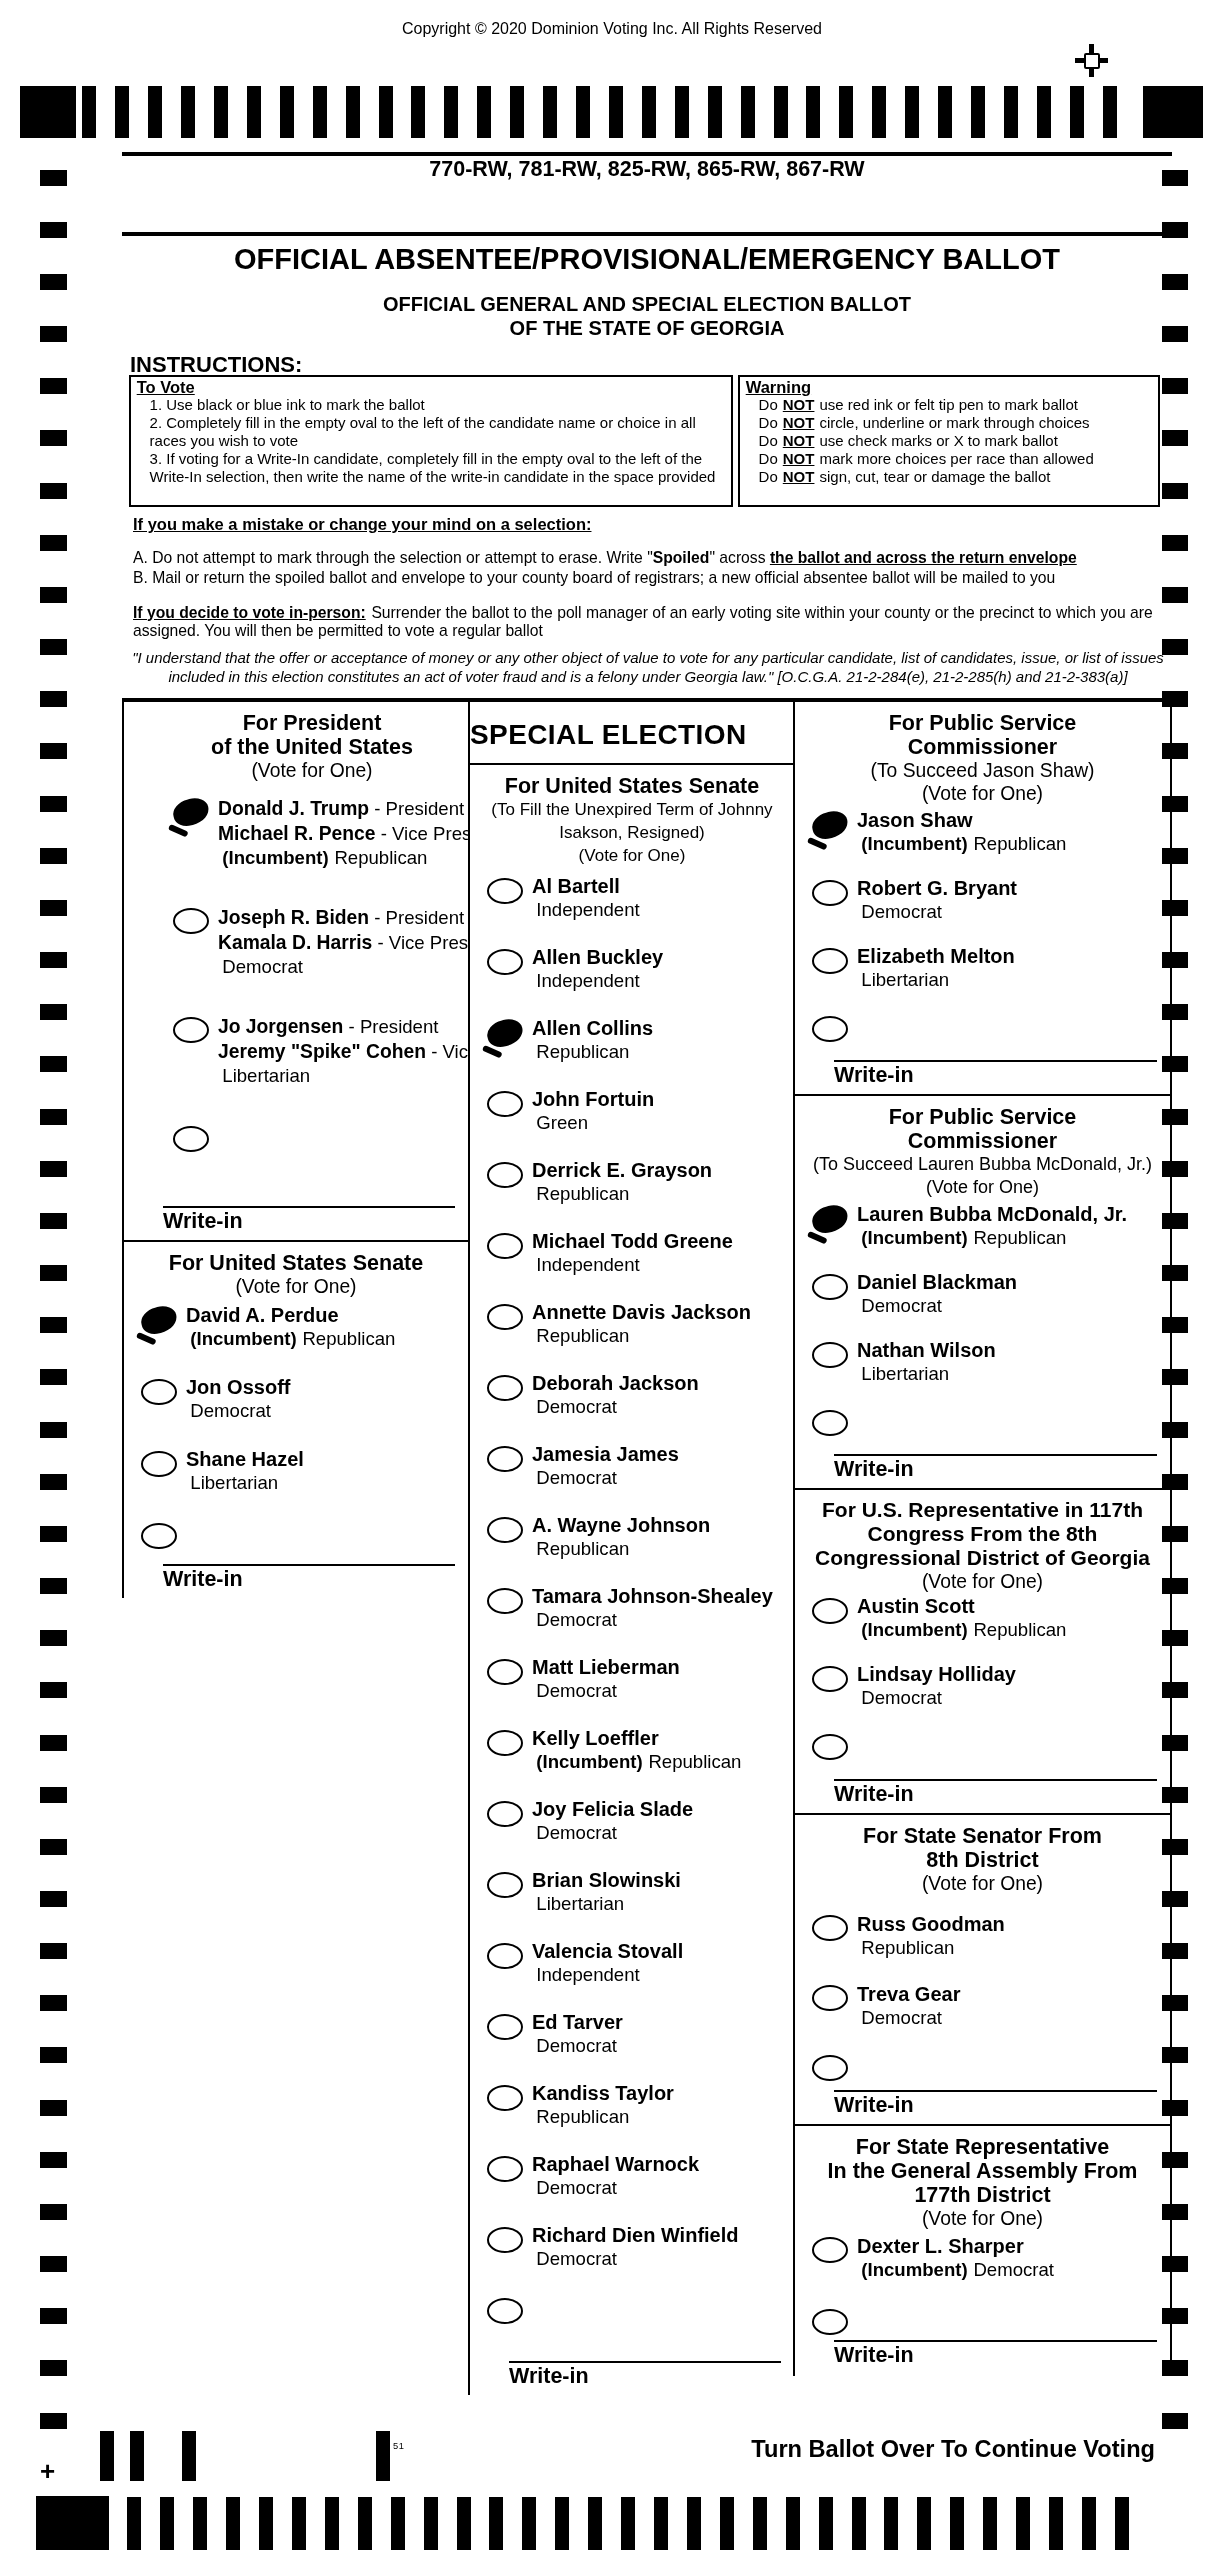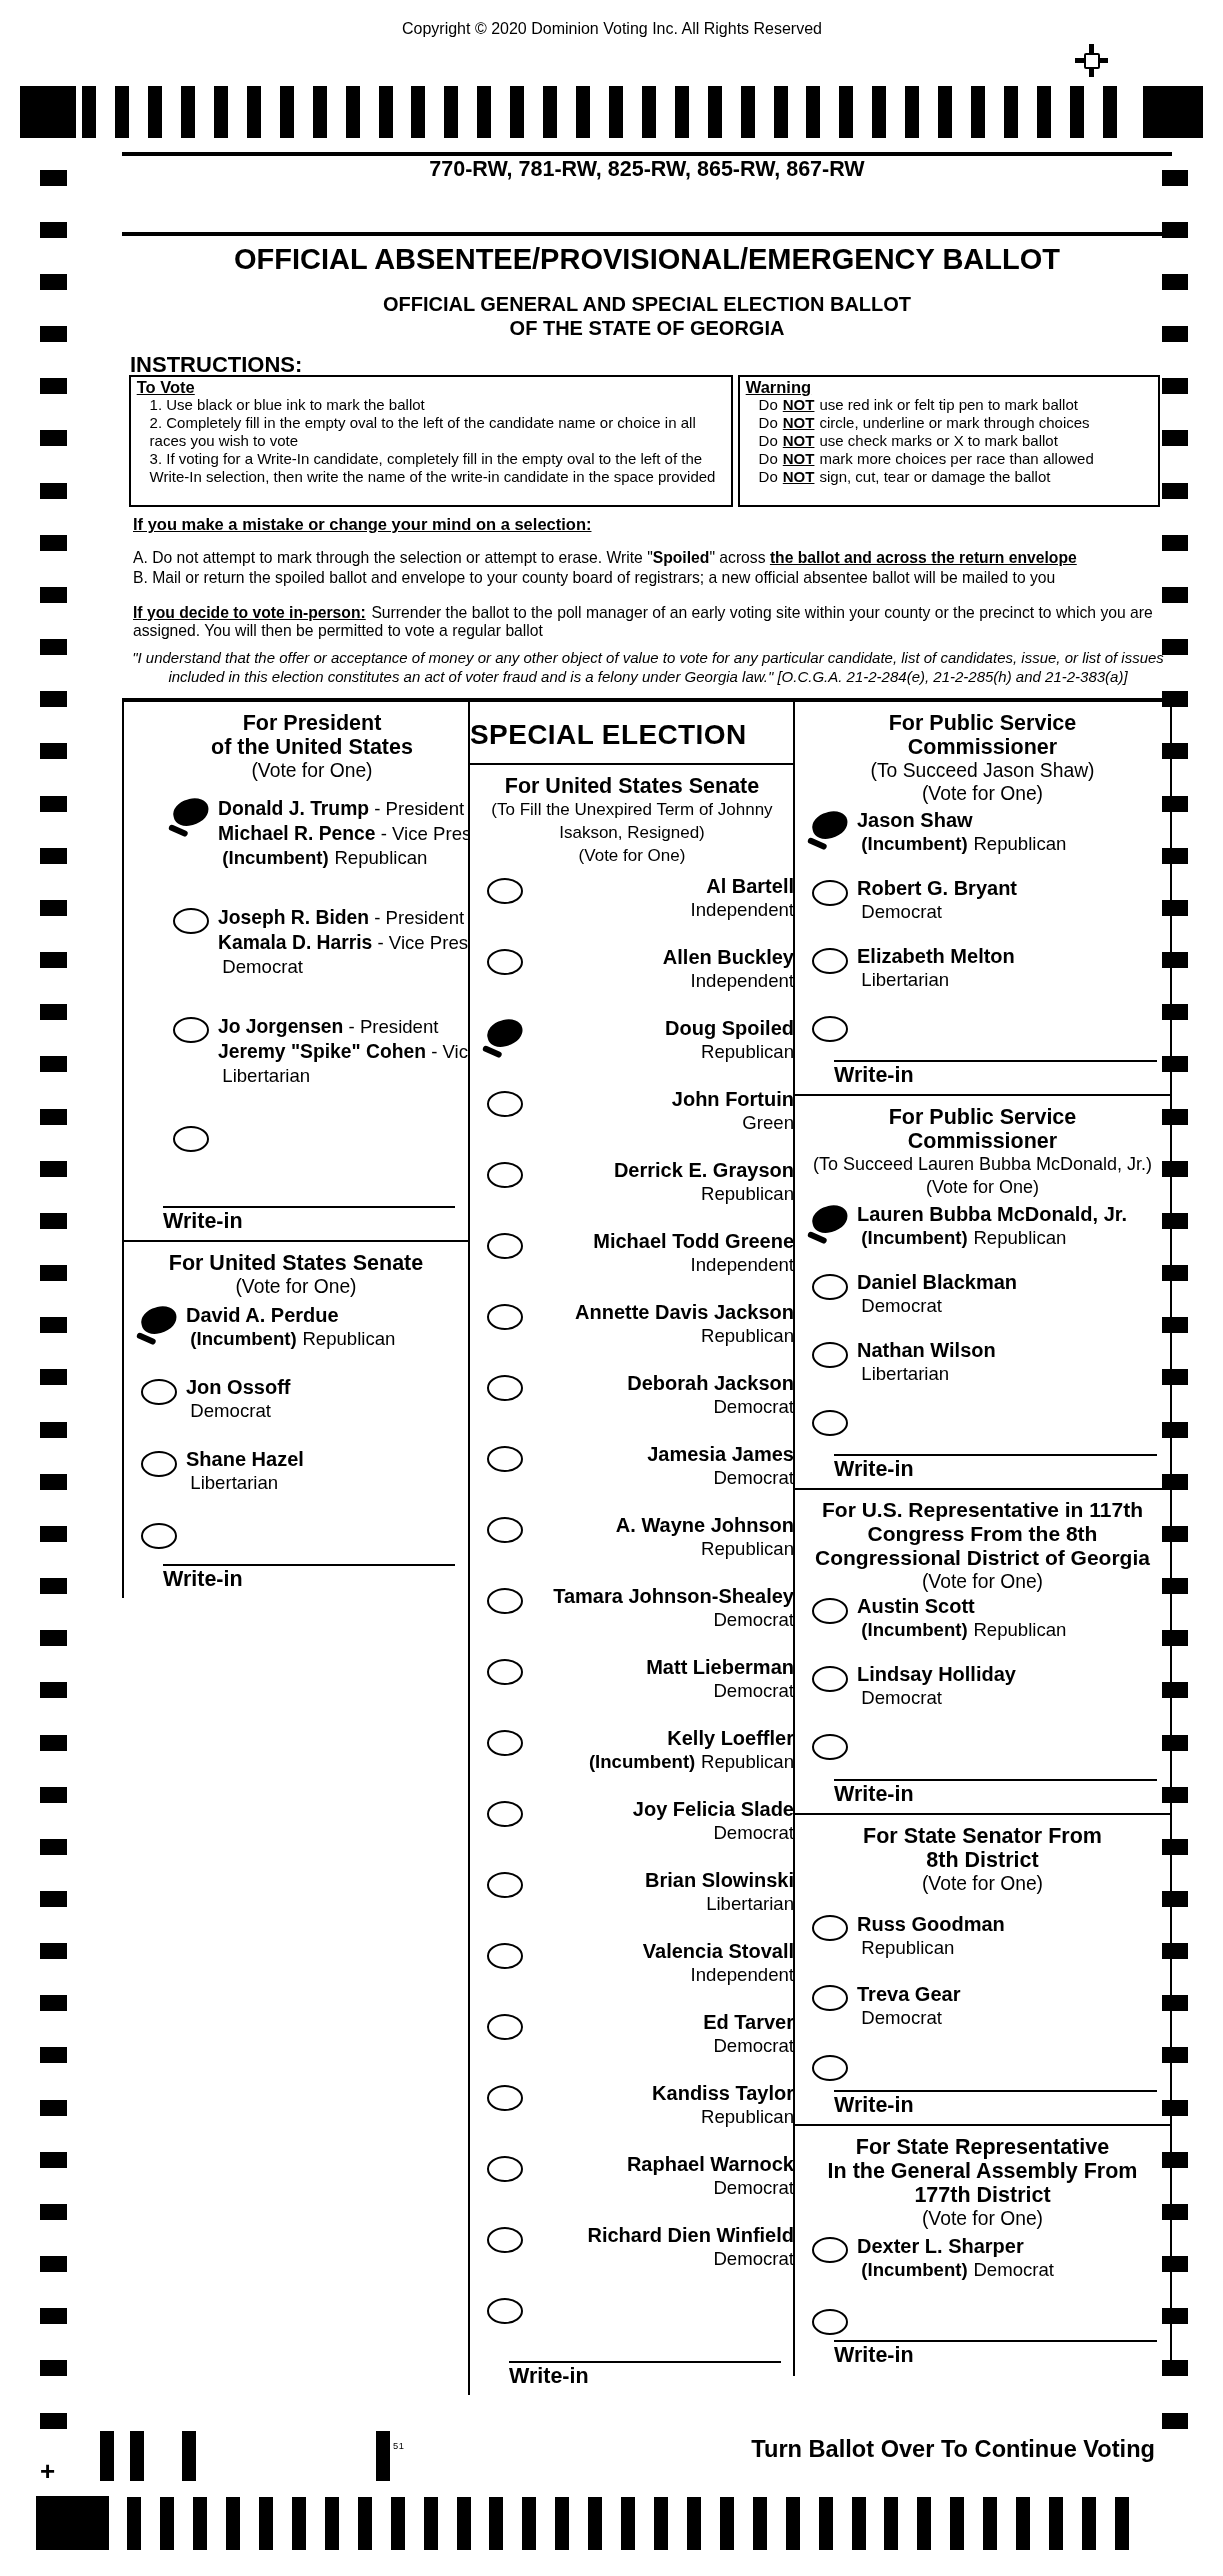--- a/index.html
+++ b/index.html
@@ -70,21 +70,21 @@
   .race-title{font-size:21.5px;line-height:24px;font-weight:bold;text-align:center;}
   .race-sub{font-size:19.3px;line-height:23px;text-align:center;}
   .rhead{padding-top:8.6px;}
   #race-senate-special .race-sub{font-size:17px;}
   #race-psc-mcdonald .race-sub{font-size:18px;}
   #race-us-rep .race-title{font-size:21px;}
 
   .cands{position:relative;}
   #race-president .cands{margin-top:14.3px;}
   #race-us-senate .cands{margin-top:5.7px;}
-  #race-senate-special .cands{margin-top:7.9px;text-align:right;}
+  #race-senate-special .cands{margin-top:7.9px;}
   #race-psc-shaw .cands{margin-top:3.6px;}
   #race-psc-mcdonald .cands{margin-top:3.6px;}
   #race-us-rep .cands{margin-top:1.4px;}
   #race-state-senator .cands{margin-top:17px;}
   #race-state-rep .cands{margin-top:4.3px;}
 
   .cand{position:relative;padding-left:62px;box-sizing:border-box;}
   #race-president .cand{height:109px;}
   #race-president .cand.blank{height:69px;}
   #race-us-senate .cand{height:72px;}
@@ -254,21 +254,21 @@
               <div class="nameline"><span class="nm">Al Bartell</span></div>
               <div class="party"><span>Independent</span></div>
             </div>
             <div class="cand">
               <span class="oval"></span>
               <div class="nameline"><span class="nm">Allen Buckley</span></div>
               <div class="party"><span>Independent</span></div>
             </div>
             <div class="cand">
               <span class="oval marked"></span>
-              <div class="nameline"><span class="nm">Doug Spoiled</span></div>
+              <div class="nameline"><span class="nm">Allen Collins</span></div>
               <div class="party"><span>Republican</span></div>
             </div>
             <div class="cand">
               <span class="oval"></span>
               <div class="nameline"><span class="nm">John Fortuin</span></div>
               <div class="party"><span>Green</span></div>
             </div>
             <div class="cand">
               <span class="oval"></span>
               <div class="nameline"><span class="nm">Derrick E. Grayson</span></div>

